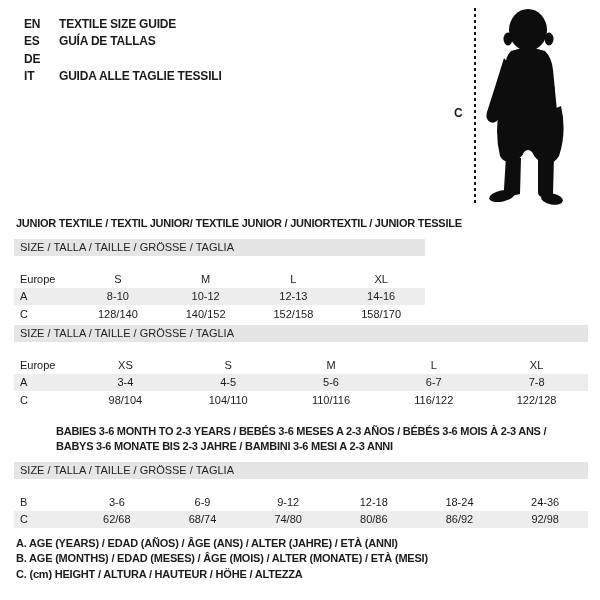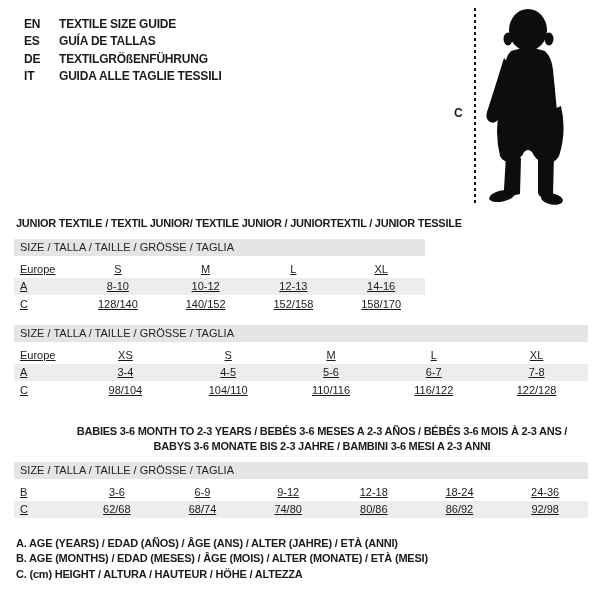--- a/index.html
+++ b/index.html
@@ -20,26 +20,26 @@
     background:repeating-linear-gradient(to bottom,#151515 0 3px,transparent 3px 6px); }
   .marker-c { position:absolute; left:454px; top:106px; font-weight:bold; font-size:12px; }
   .baby-svg { position:absolute; left:478px; top:6px; }
 
   
   .table-section { position:absolute; left:14px; }
   .sec-junior   { top:217px; width:411px; }
   .sec-children { top:325px; width:574px; }
   .sec-babies   { top:424px; width:574px; }
   .tbl-title { font-weight:bold; font-size:11px; letter-spacing:-0.25px;
-    margin:0 0 10px 2px; white-space:nowrap;text-align:center; }
+    margin:0 0 10px 2px; white-space:nowrap; }
   .sec-babies .tbl-title { margin-bottom:8px; line-height:15px;margin-left:42px; }
   .tbl-title sub { font-size:8px; vertical-align:-2px; }
   .size-header { background:#e5e5e5; height:17px; line-height:17px;
     padding-left:6px; font-size:11px; color:#222222; }
-  table.size-table { border-collapse:collapse; width:100%; table-layout:fixed; margin-top:4px;text-decoration:underline; }
+  table.size-table { border-collapse:collapse; width:100%; table-layout:fixed; margin-top:14px; }
   table.size-table td { font-size:11px; height:17.5px; text-align:center;
     padding:0; white-space:nowrap; color:#1b1b1b; }
   table.size-table td.lbl { text-align:left; padding-left:6px; }
   table.size-table col.lblcol { width:60px; }
   table.size-table tr.alt { background:#ededed; }
 
   
   .notes { position:absolute; left:16px; top:536px; }
   .note-line { font-weight:bold; font-size:11px; line-height:15.4px;
     letter-spacing:-0.2px; white-space:nowrap; }
@@ -53,21 +53,20 @@
     <div class="lang-row">
       <span class="lang-code">EN</span>
       <span class="lang-label">TEXTILE SIZE GUIDE</span>
     </div>
     <div class="lang-row">
       <span class="lang-code">ES</span>
       <span class="lang-label">GUÍA DE TALLAS</span>
     </div>
     <div class="lang-row">
       <span class="lang-code">DE</span>
-      <span class="lang-label">TEXTILGRÖßENFÜHRUNG</span>
     </div>
     <div class="lang-row">
       <span class="lang-code">IT</span>
       <span class="lang-label">GUIDA ALLE TAGLIE TESSILI</span>
     </div>
   </section>
 
   <div class="dotted-line"></div>
   <span class="marker-c">C</span>
   <svg class="baby-svg" width="96" height="200" viewBox="0 0 96 200" aria-hidden="true">

